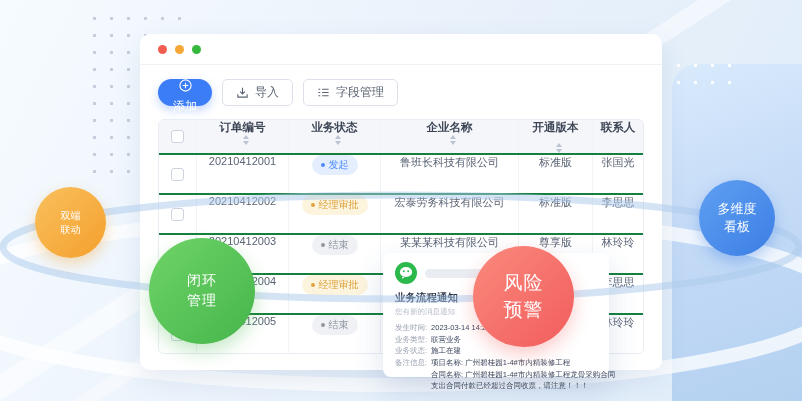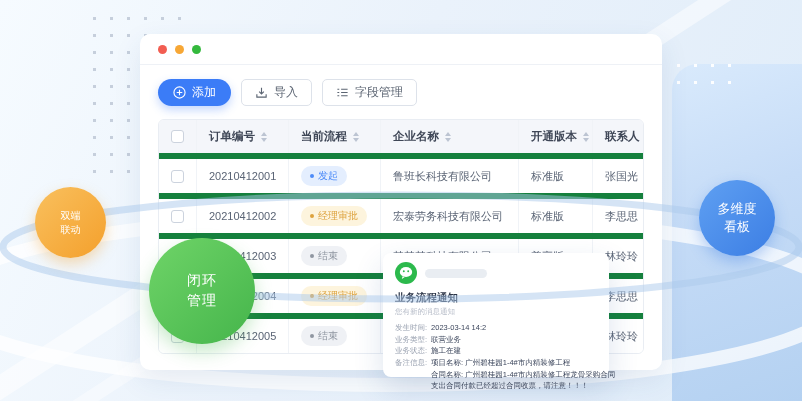--- a/index.html
+++ b/index.html
@@ -26,26 +26,26 @@
   .window{position:absolute;left:140px;top:34px;width:522px;height:336px;z-index:10;
     background:#fff;border-radius:10px;box-shadow:0 10px 28px rgba(40,80,140,.10);}
   .titlebar{height:31px;border-bottom:1px solid #eef1f6;display:flex;align-items:center;padding-left:18px;gap:8px;}
   .tdot{width:9px;height:9px;border-radius:50%;}
   .tdot.red{background:#f25d51;}.tdot.yellow{background:#f7a735;}.tdot.green{background:#34b93d;}
 
   .toolbar{display:flex;gap:10px;padding:14px 18px 0;}
   .btn{height:27px;border-radius:5px;border:1px solid #dde2ea;color:#5b6472;font-size:12px;
     display:inline-flex;align-items:center;gap:6px;padding:0 13px;background:#fff;cursor:pointer;}
   .btn svg{flex:none;}
-  .btn-primary{background:#3b7cf7;border:none;color:#fff;border-radius:15px;padding:0 15px;box-shadow:0 4px 10px rgba(59,124,247,.3);}
+  .btn-primary{background:#3b7cf7;border:none;color:#fff;border-radius:15px;padding:0 15px;box-shadow:0 4px 10px rgba(59,124,247,.3);flex-direction:column;}
 
   .table{margin:13px 18px 0;border:1px solid #e9edf3;border-radius:6px;overflow:hidden;font-size:11px;}
   .thead{display:flex;background:#f4f6fa;height:33px;color:#3e4656;font-weight:bold;font-size:11.5px;}
-  .trow{display:flex;height:40px;border-top:6px solid #15803d;background:#fff;color:#5a6475;}
-  .td{display:flex;align-items:center;padding:0 12px;border-right:1px solid #f0f3f7;overflow:hidden;white-space:nowrap;}
+  .trow{display:flex;height:40px;border-top:2px solid #15803d;background:#fff;color:#5a6475;}
+  .td{display:flex;align-items:center;padding:0 12px;border-right:1px solid #f0f3f7;overflow:hidden;white-space:nowrap;flex-direction:column;}
   .td:last-child{border-right:none;}
   .c-check{width:38px;justify-content:center;padding:0;}
   .c-order{width:92px;}
   .c-proc{width:92px;}
   .c-comp{width:138px;}
   .c-ver{width:74px;text-align:right;}
   .c-contact{flex:1;}
   .checkbox{width:13px;height:13px;border:1px solid #ccd3de;border-radius:3px;background:#fff;cursor:pointer;}
   .sort{display:inline-flex;flex-direction:column;align-items:center;gap:2px;margin-left:6px;cursor:pointer;}
   .sort i{width:0;height:0;border-left:3.5px solid transparent;border-right:3.5px solid transparent;}
@@ -136,21 +136,21 @@
             <span class="checkbox"></span>
           </div>
         <div class="td c-order">
             <span>订单编号</span>
             <span class="sort">
               <i class="up"></i>
               <i class="dn"></i>
             </span>
           </div>
         <div class="td c-proc">
-            <span>当前流程</span>
+            <span>业务状态</span>
             <span class="sort">
               <i class="up"></i>
               <i class="dn"></i>
             </span>
           </div>
         <div class="td c-comp">
             <span>企业名称</span>
             <span class="sort">
               <i class="up"></i>
               <i class="dn"></i>
@@ -331,16 +331,18 @@
   </div>
 
   <svg class="orbit" width="802" height="401">
     <ellipse cx="401" cy="247" rx="398" ry="52" fill="none" stroke="#abc9ec" stroke-width="7" opacity="0.5"></ellipse>
   </svg>
 
   <div class="bubble b-orange">双端
 联动</div>
   <div class="bubble b-green">闭环
 管理</div>
+  <div class="bubble b-red">风险
+预警</div>
   <div class="bubble b-blue">多维度
 看板</div>
 
 </div>
 
 </body></html>

